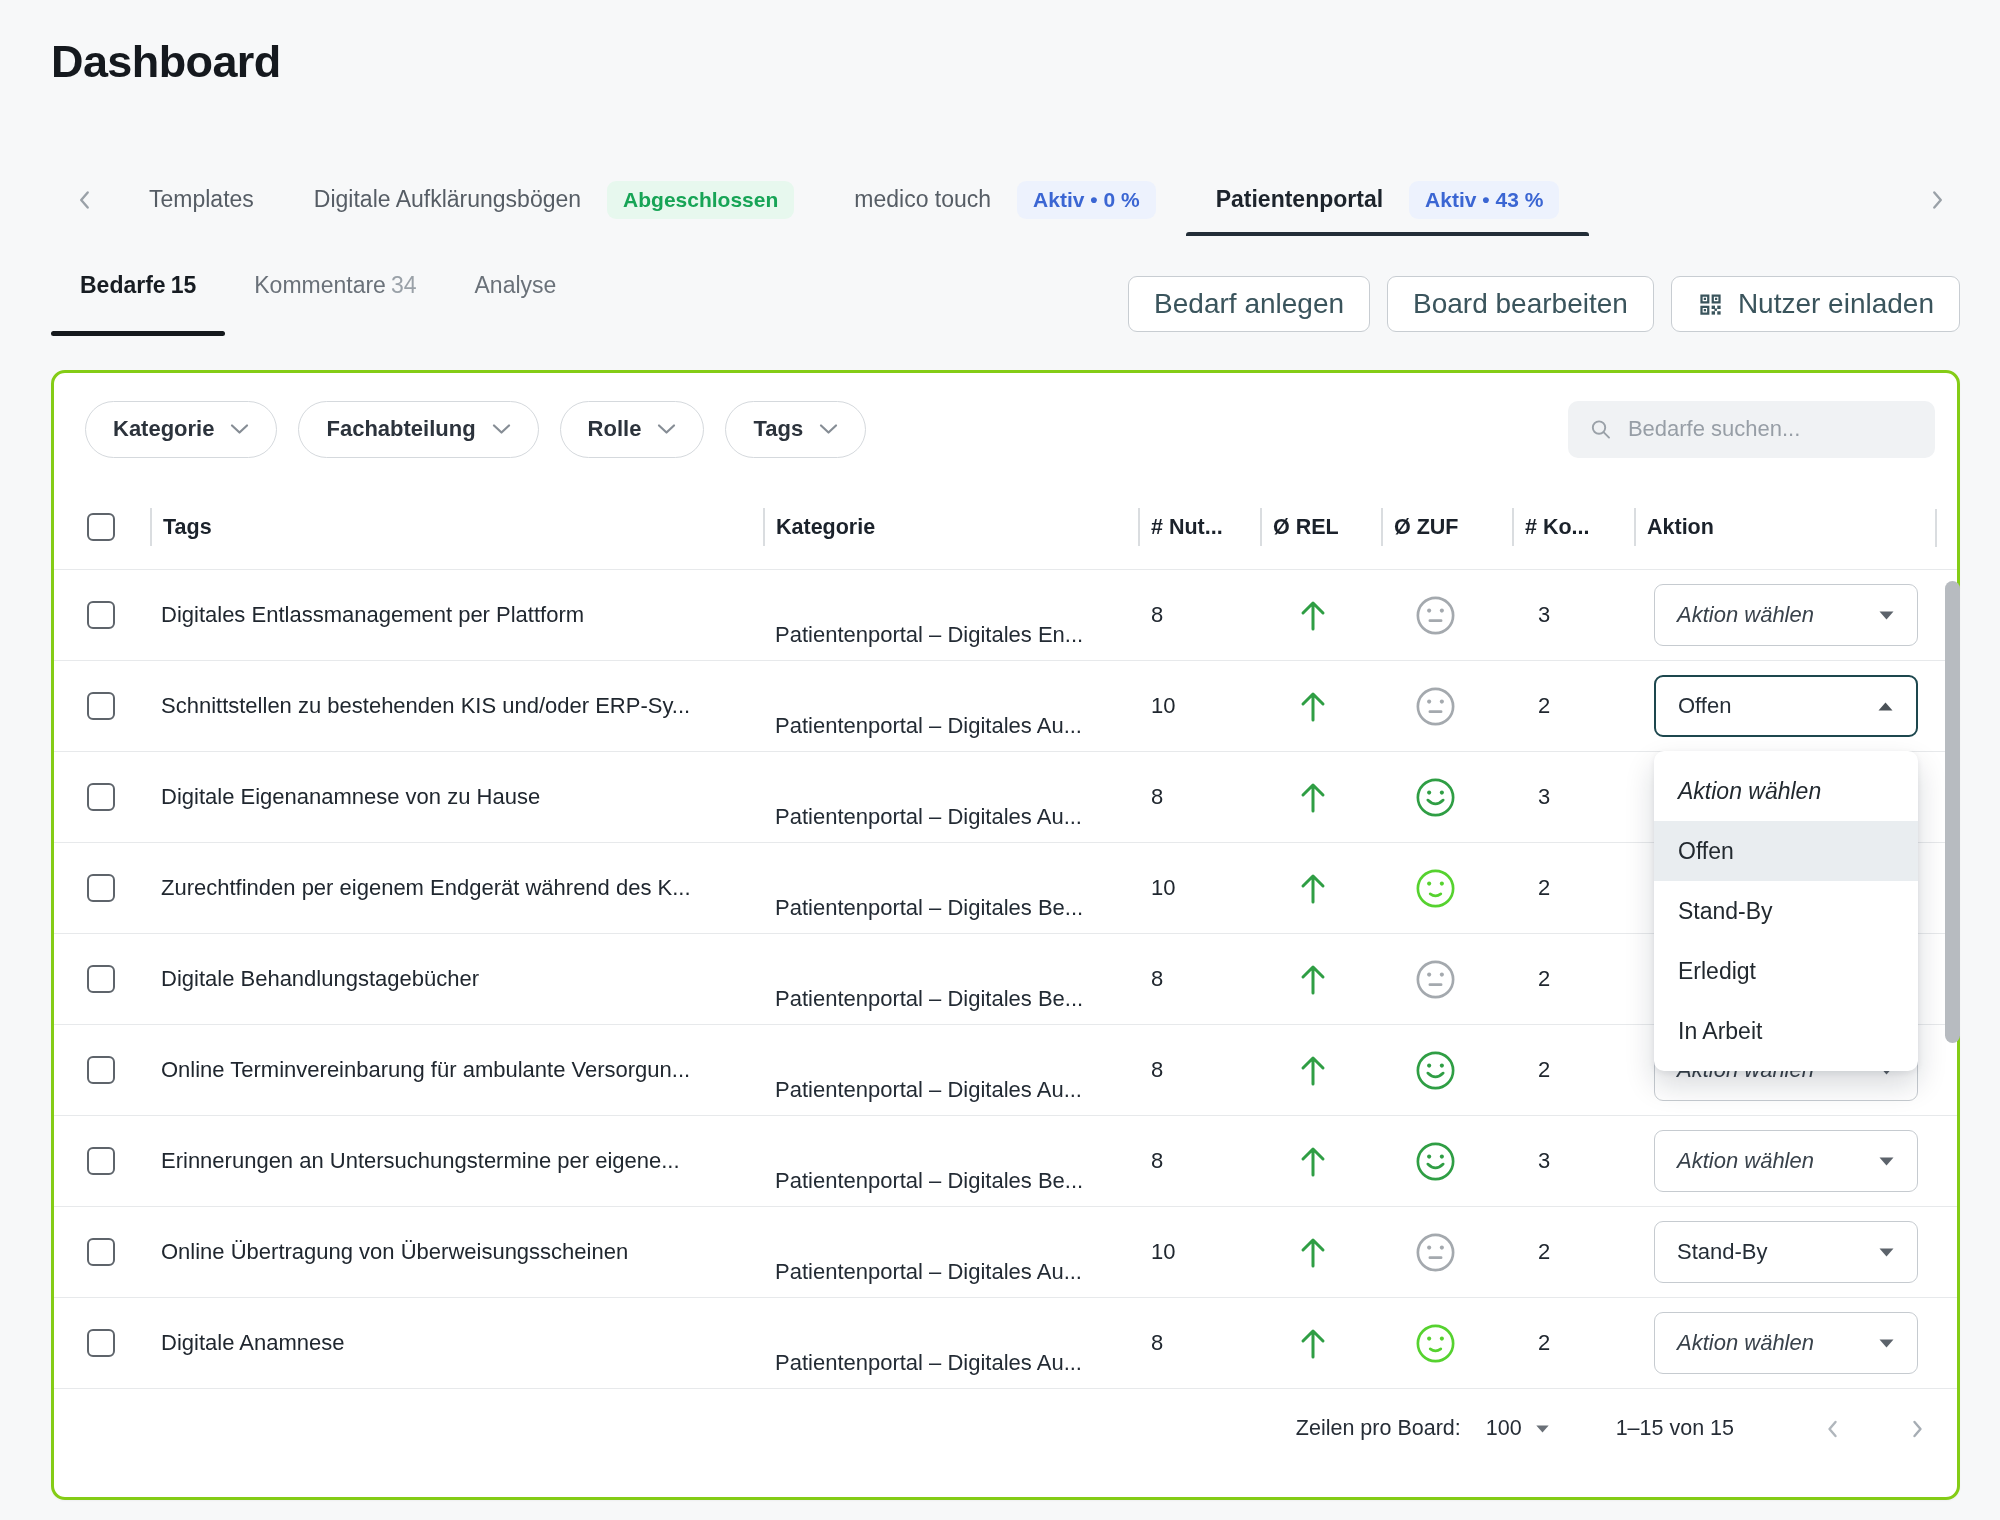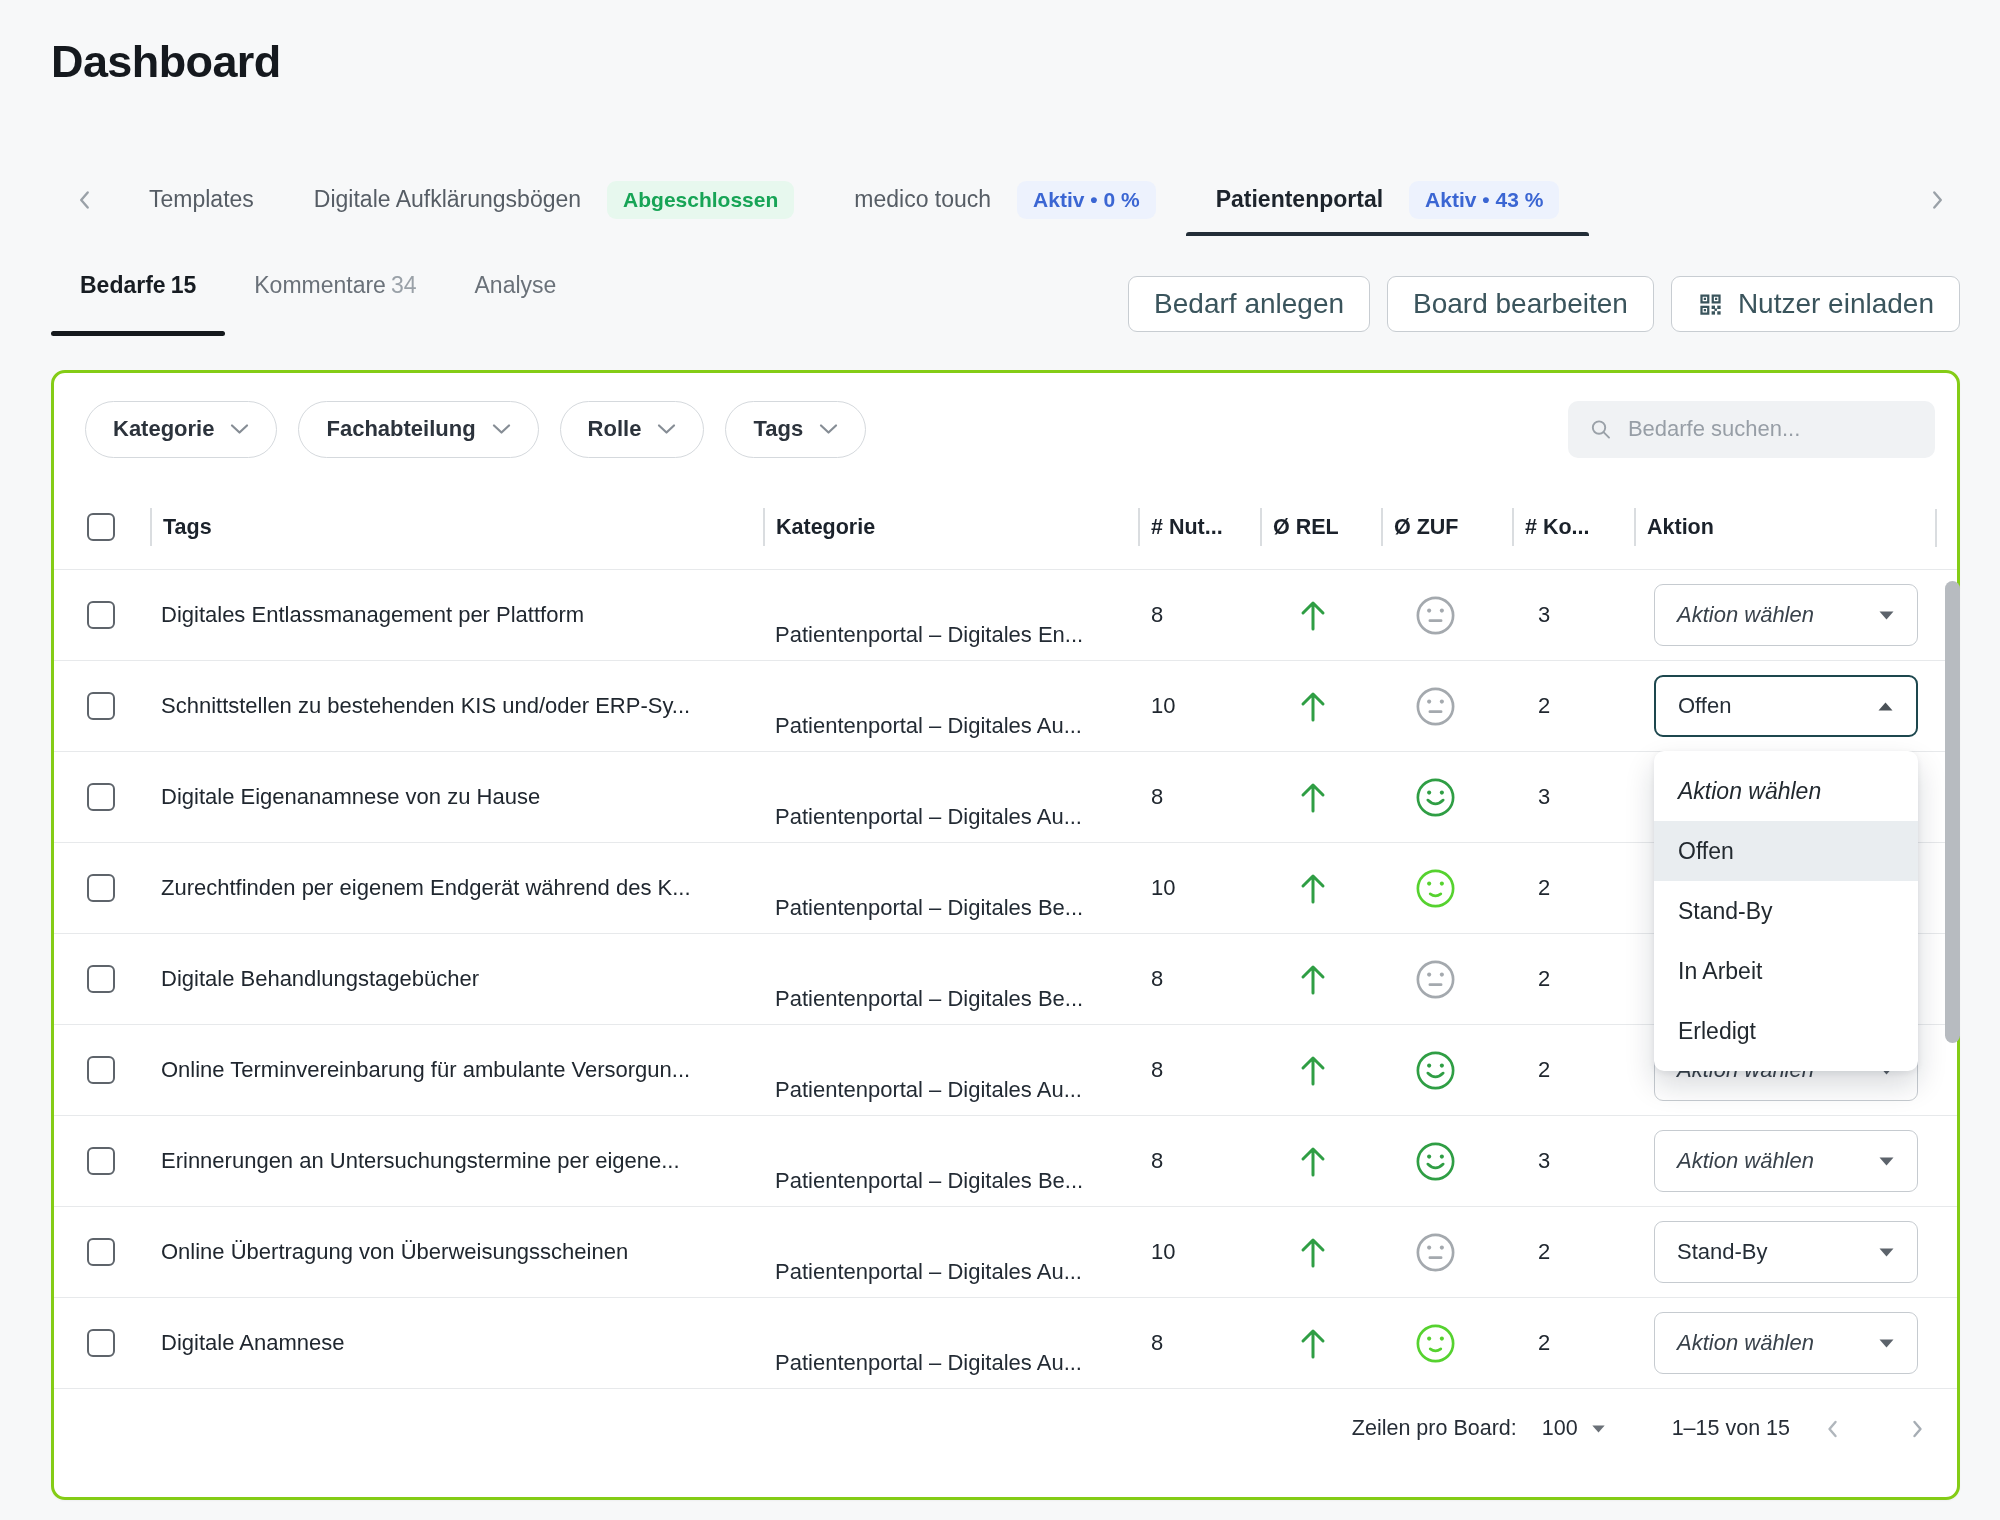--- a/index.html
+++ b/index.html
@@ -144,21 +144,21 @@
     background:#b7bbc0; border-radius:8px; cursor:pointer;
   }
 
   
   .tfoot {
     height:112px; display:flex; align-items:flex-start; justify-content:flex-end;
     padding:27px 25px 0 0; font-size:21.5px; color:#262d36;
   }
   .tfoot .rpp-label { margin-right:25px; }
   .rpp { display:flex; align-items:center; gap:13px; cursor:pointer; margin-right:66px; font-weight:500; }
-  .range { margin-right:28px; }
+  .range { margin-right:84px; }
   .pg-btn { width:30px; height:30px; display:flex; align-items:center; justify-content:center; cursor:pointer; margin-top:-2px; }
   .pg-btn--prev { margin-right:54px; }
 </style>
 </head>
 <body>
 
 <h1 class="page-title">Dashboard</h1>
 
 <nav class="board-tabs">
   <span class="scroll-btn scroll-btn--left">
@@ -592,22 +592,22 @@
 
         </button>
       </div>
     </div>
     </div>
 
   <div class="menu">
       <div class="mitem mitem--placeholder">Aktion wählen</div>
       <div class="mitem mitem--selected">Offen</div>
       <div class="mitem">Stand-By</div>
+      <div class="mitem">Erledigt</div>
       <div class="mitem">In Arbeit</div>
-      <div class="mitem">Erledigt</div>
     </div>
 
   <div class="scroll-thumb"></div>
 
   <div class="tfoot">
     <span class="rpp-label">Zeilen pro Board:</span>
     <span class="rpp">
       <span>100</span>
       <svg width="15" height="10" viewBox="0 0 17 11">
           <path d="M1.5 1.5 L8.5 9.5 L15.5 1.5 Z" fill="#6a7077"></path>

